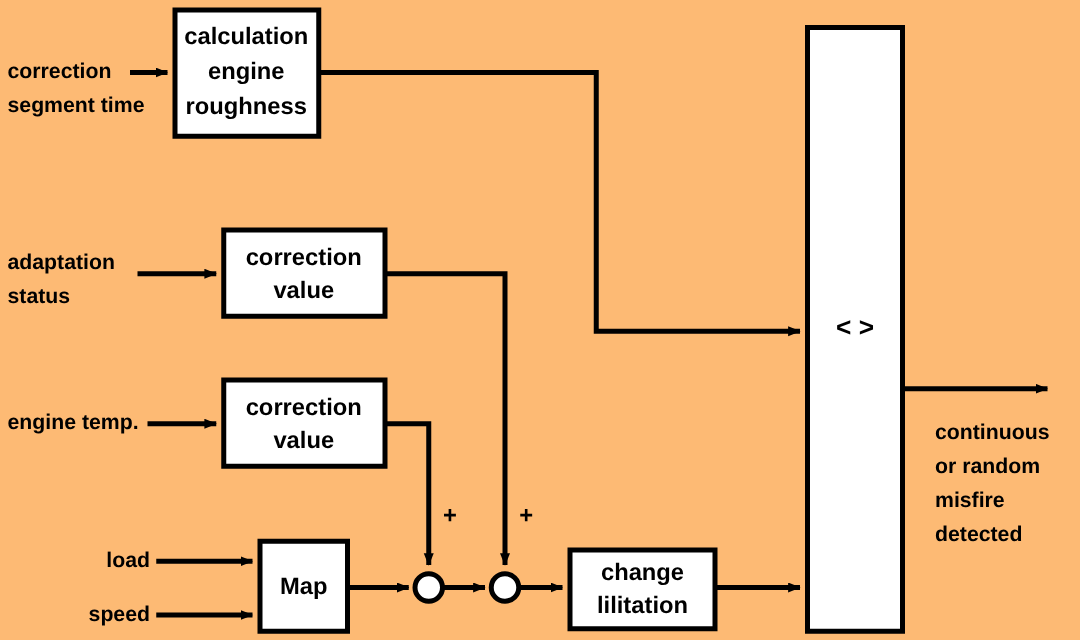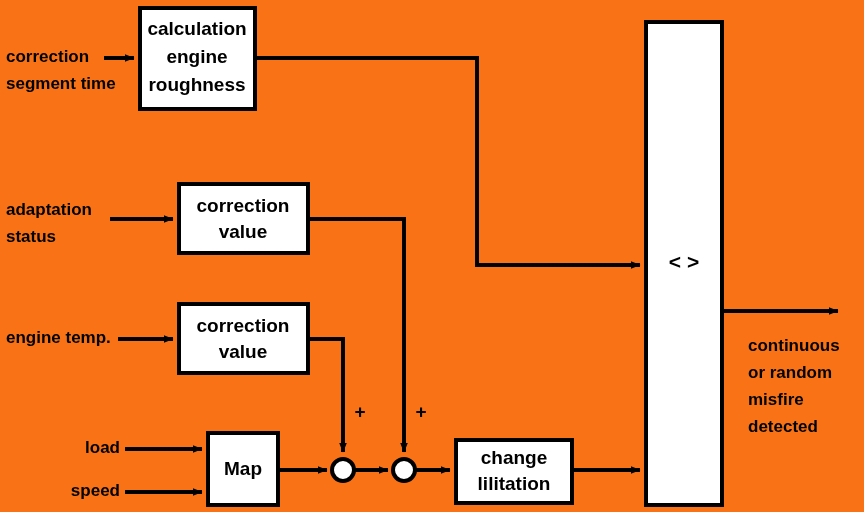--- a/index.html
+++ b/index.html
@@ -7,21 +7,21 @@
     padding: 0;
     background: #ffffff;
   }
   body {
     font-family: "Liberation Sans", sans-serif;
   }
   #canvas {
     position: relative;
     width: 864px;
     height: 512px;
-    background: #f97316;
+    background: #fdba74;
     overflow: hidden;
   }
   svg.diagram {
     position: absolute;
     left: 0;
     top: 0;
     width: 864px;
     height: 512px;
   }
   .blk-rect {

